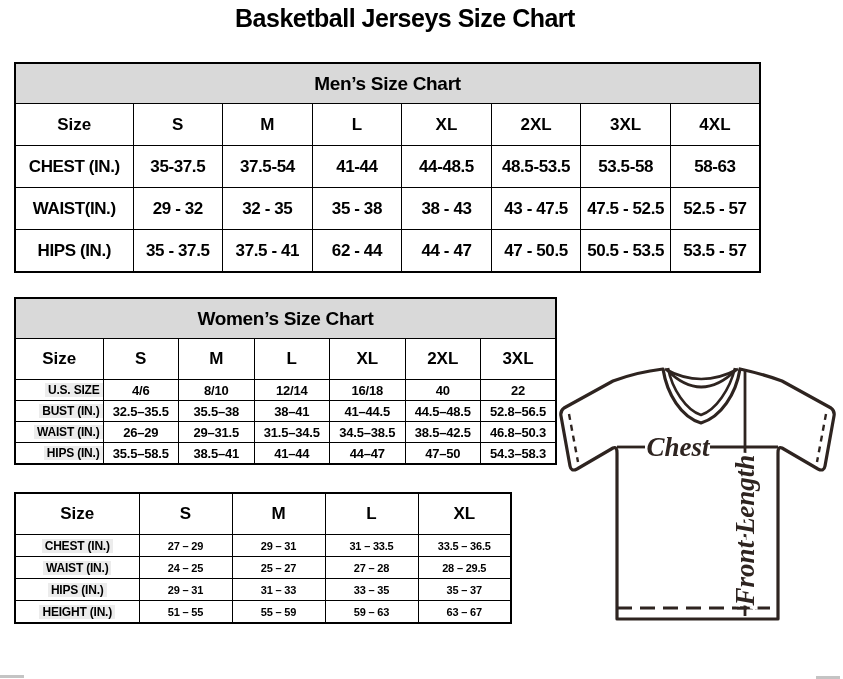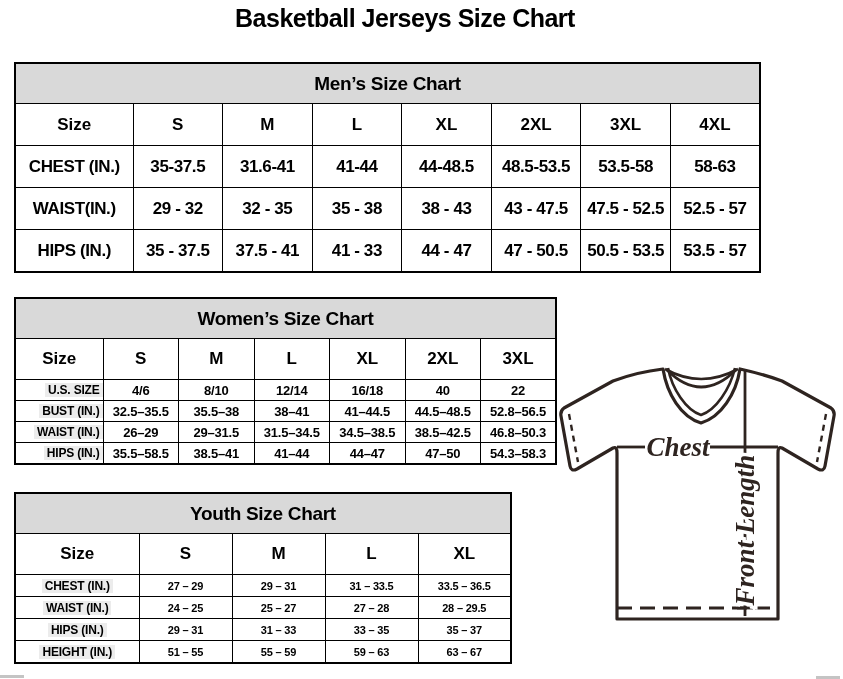--- a/index.html
+++ b/index.html
@@ -78,42 +78,42 @@
       <th>XL</th>
       <th>2XL</th>
       <th>3XL</th>
       <th>4XL</th>
     </tr>
   </thead>
   <tbody>
     <tr>
       <td class="rowlabel">CHEST (IN.)</td>
       <td>35-37.5</td>
-      <td>31.6-41</td>
+      <td>37.5-54</td>
       <td>41-44</td>
       <td>44-48.5</td>
       <td>48.5-53.5</td>
       <td>53.5-58</td>
       <td>58-63</td>
     </tr>
     <tr>
       <td class="rowlabel">WAIST(IN.)</td>
       <td>29 - 32</td>
       <td>32 - 35</td>
       <td>35 - 38</td>
       <td>38 - 43</td>
       <td>43 - 47.5</td>
       <td>47.5 - 52.5</td>
       <td>52.5 - 57</td>
     </tr>
     <tr>
       <td class="rowlabel">HIPS (IN.)</td>
       <td>35 - 37.5</td>
       <td>37.5 - 41</td>
-      <td>41 - 33</td>
+      <td>62 - 44</td>
       <td>44 - 47</td>
       <td>47 - 50.5</td>
       <td>50.5 - 53.5</td>
       <td>53.5 - 57</td>
     </tr>
   </tbody>
 </table>
 
 <table class="chart womens">
   <colgroup>
@@ -181,23 +181,20 @@
 
 <table class="chart youth">
   <colgroup>
       <col style="width:124px">
       <col>
       <col>
       <col>
       <col>
     </colgroup>
   <thead>
-    <tr class="title-row">
-      <th colspan="5">Youth Size Chart</th>
-    </tr>
     <tr class="cols">
       <th>Size</th>
       <th>S</th>
       <th>M</th>
       <th>L</th>
       <th>XL</th>
     </tr>
   </thead>
   <tbody>
     <tr>

